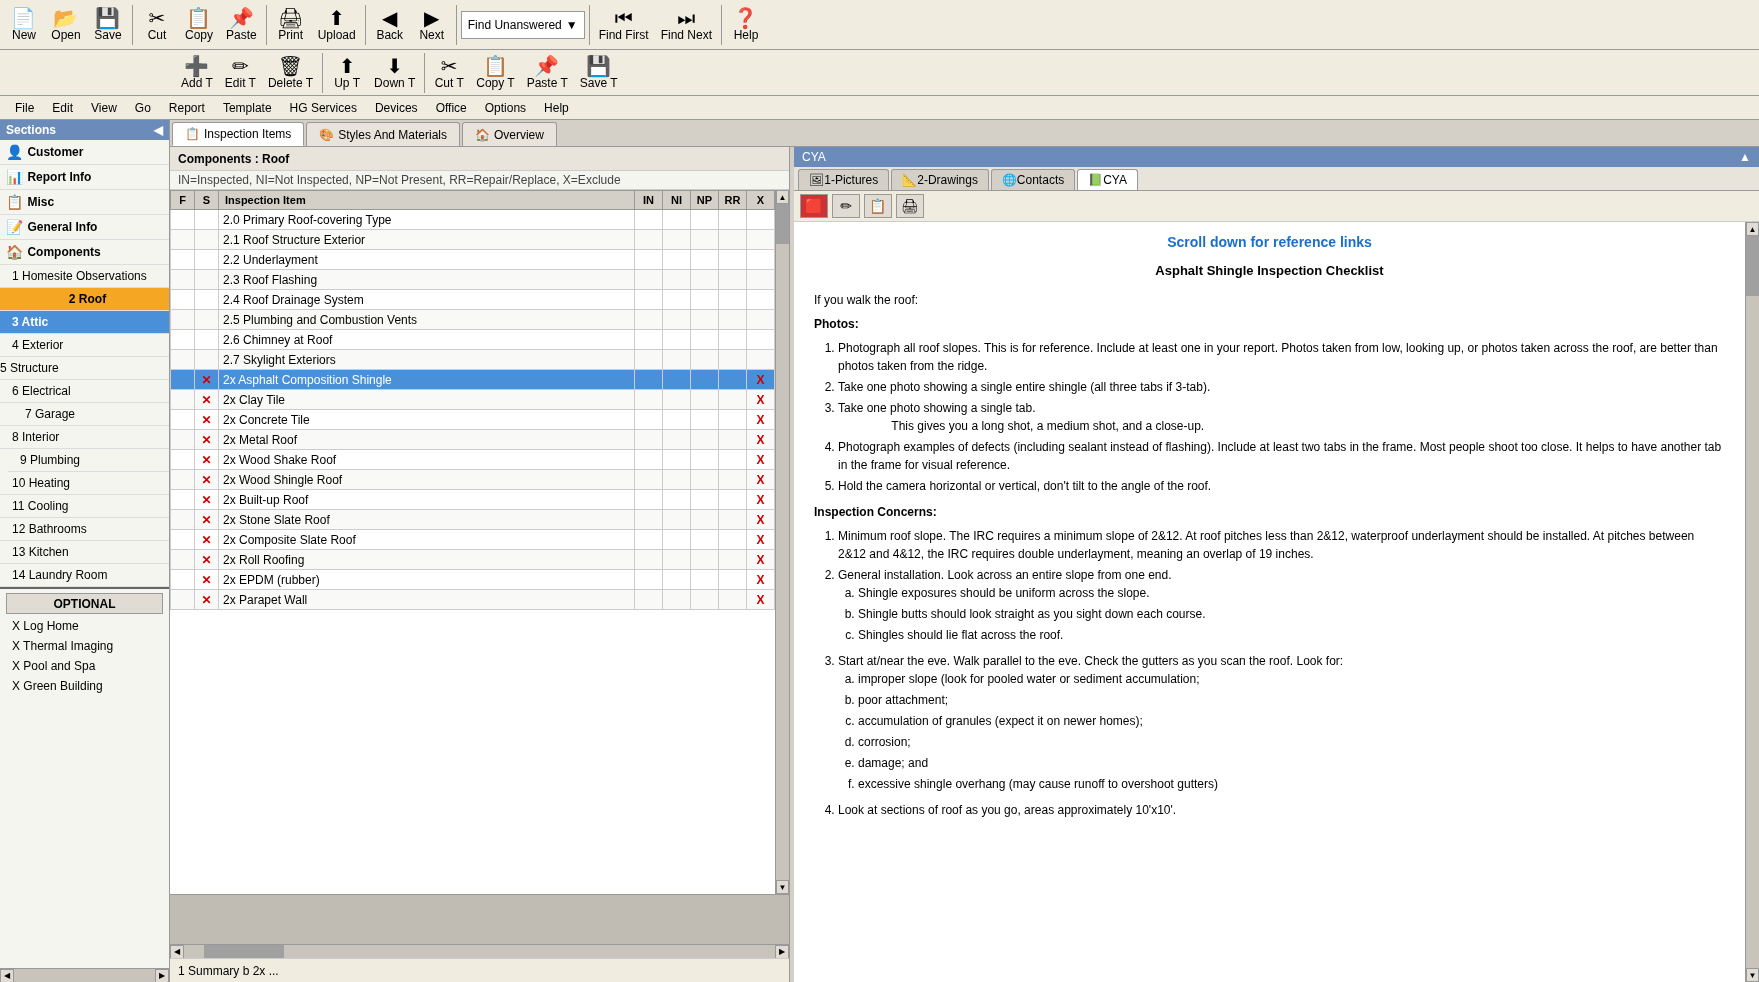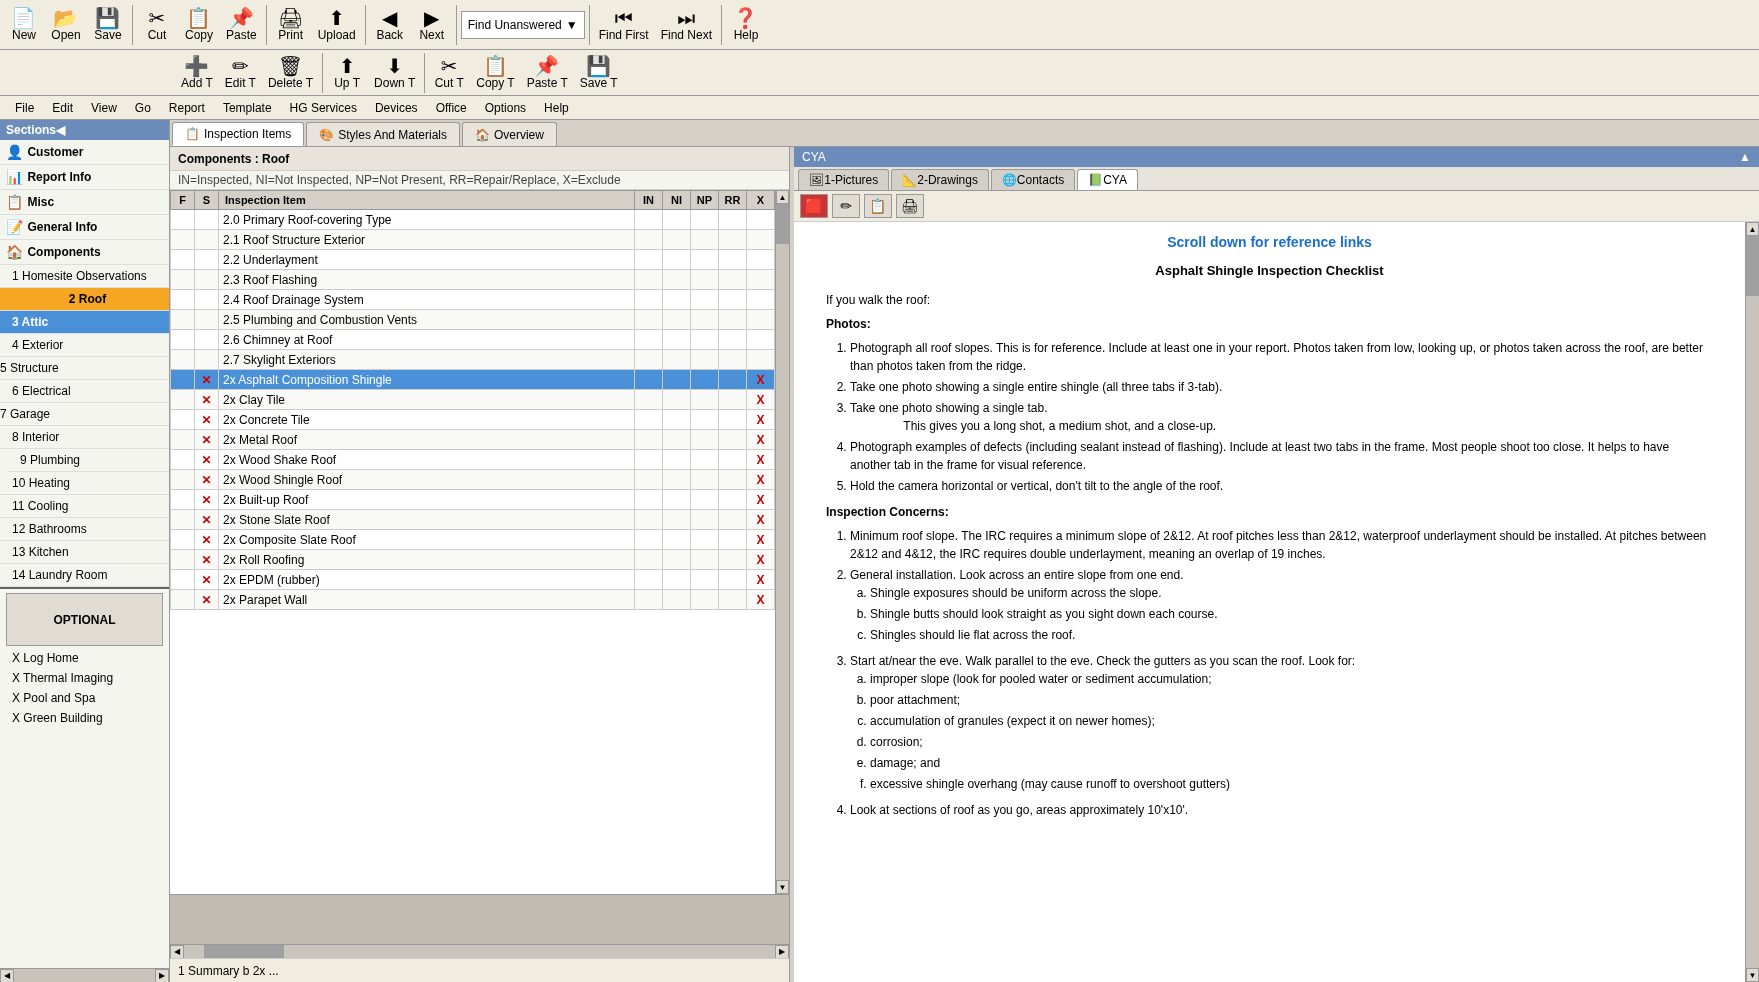--- a/index.html
+++ b/index.html
@@ -86,20 +86,21 @@
       flex-direction: column;
       overflow: hidden;
     }
     .sidebar-header {
       background: #6b8cba;
       color: #fff;
       padding: 3px 6px;
       font-weight: bold;
       font-size: 12px;
       display: flex;
+      justify-content: space-between;
       align-items: center;
     }
     .sidebar-scroll {
       overflow-y: auto;
       flex: 1;
     }
     .sidebar-item {
       display: flex;
       align-items: center;
       padding: 4px 6px;
@@ -252,21 +253,21 @@
       align-items: center;
       justify-content: center;
       background: #e0dcd4;
       border: 1px solid #999;
       cursor: pointer;
       font-size: 14px;
     }
     .right-content {
       flex: 1;
       overflow-y: auto;
-      padding: 10px 32px;
+      padding: 10px 20px;
       font-size: 12px;
       line-height: 1.5;
     }
     .right-content h2 {
       color: #1a6fcc;
       text-align: center;
       font-size: 14px;
       margin-bottom: 8px;
     }
     .right-content h3 {
@@ -354,21 +355,21 @@
 
     .optional-section {
       padding: 4px 6px;
       background: #f5f5f0;
       border-top: 2px solid #666;
     }
     .optional-label {
       font-weight: bold;
       font-size: 13px;
       text-align: center;
-      padding: 18px;
+      padding: 2px;
       background: #e0dcd4;
       border: 1px solid #999;
       margin-bottom: 2px;
     }
     .optional-item {
       display: flex;
       align-items: center;
       padding: 3px 6px;
       font-size: 11px;
       cursor: pointer;
@@ -539,21 +540,21 @@
       </div>
       <div class="sidebar-item" style="padding-left:12px; font-weight:normal; font-size:11px;">
         <span>4 Exterior</span>
       </div>
       <div class="sidebar-item" style="padding-left:0; font-weight:normal; font-size:11px;">
         <span>5 Structure</span>
       </div>
       <div class="sidebar-item" style="padding-left:12px; font-weight:normal; font-size:11px;">
         <span>6 Electrical</span>
       </div>
-      <div class="sidebar-item" style="padding-left:0; font-weight:normal; font-size:11px;">
+      <div class="sidebar-item" style="padding-left:25px; font-weight:normal; font-size:11px;">
         <span>7 Garage</span>
       </div>
       <div class="sidebar-item" style="padding-left:12px; font-weight:normal; font-size:11px;">
         <span>8 Interior</span>
       </div>
       <div class="sidebar-item" style="padding-left:12px; font-weight:normal; font-size:11px;margin-left:8px;">
         <span>9 Plumbing</span>
       </div>
       <div class="sidebar-item" style="padding-left:12px; font-weight:normal; font-size:11px;">
         <span>10 Heating</span>

